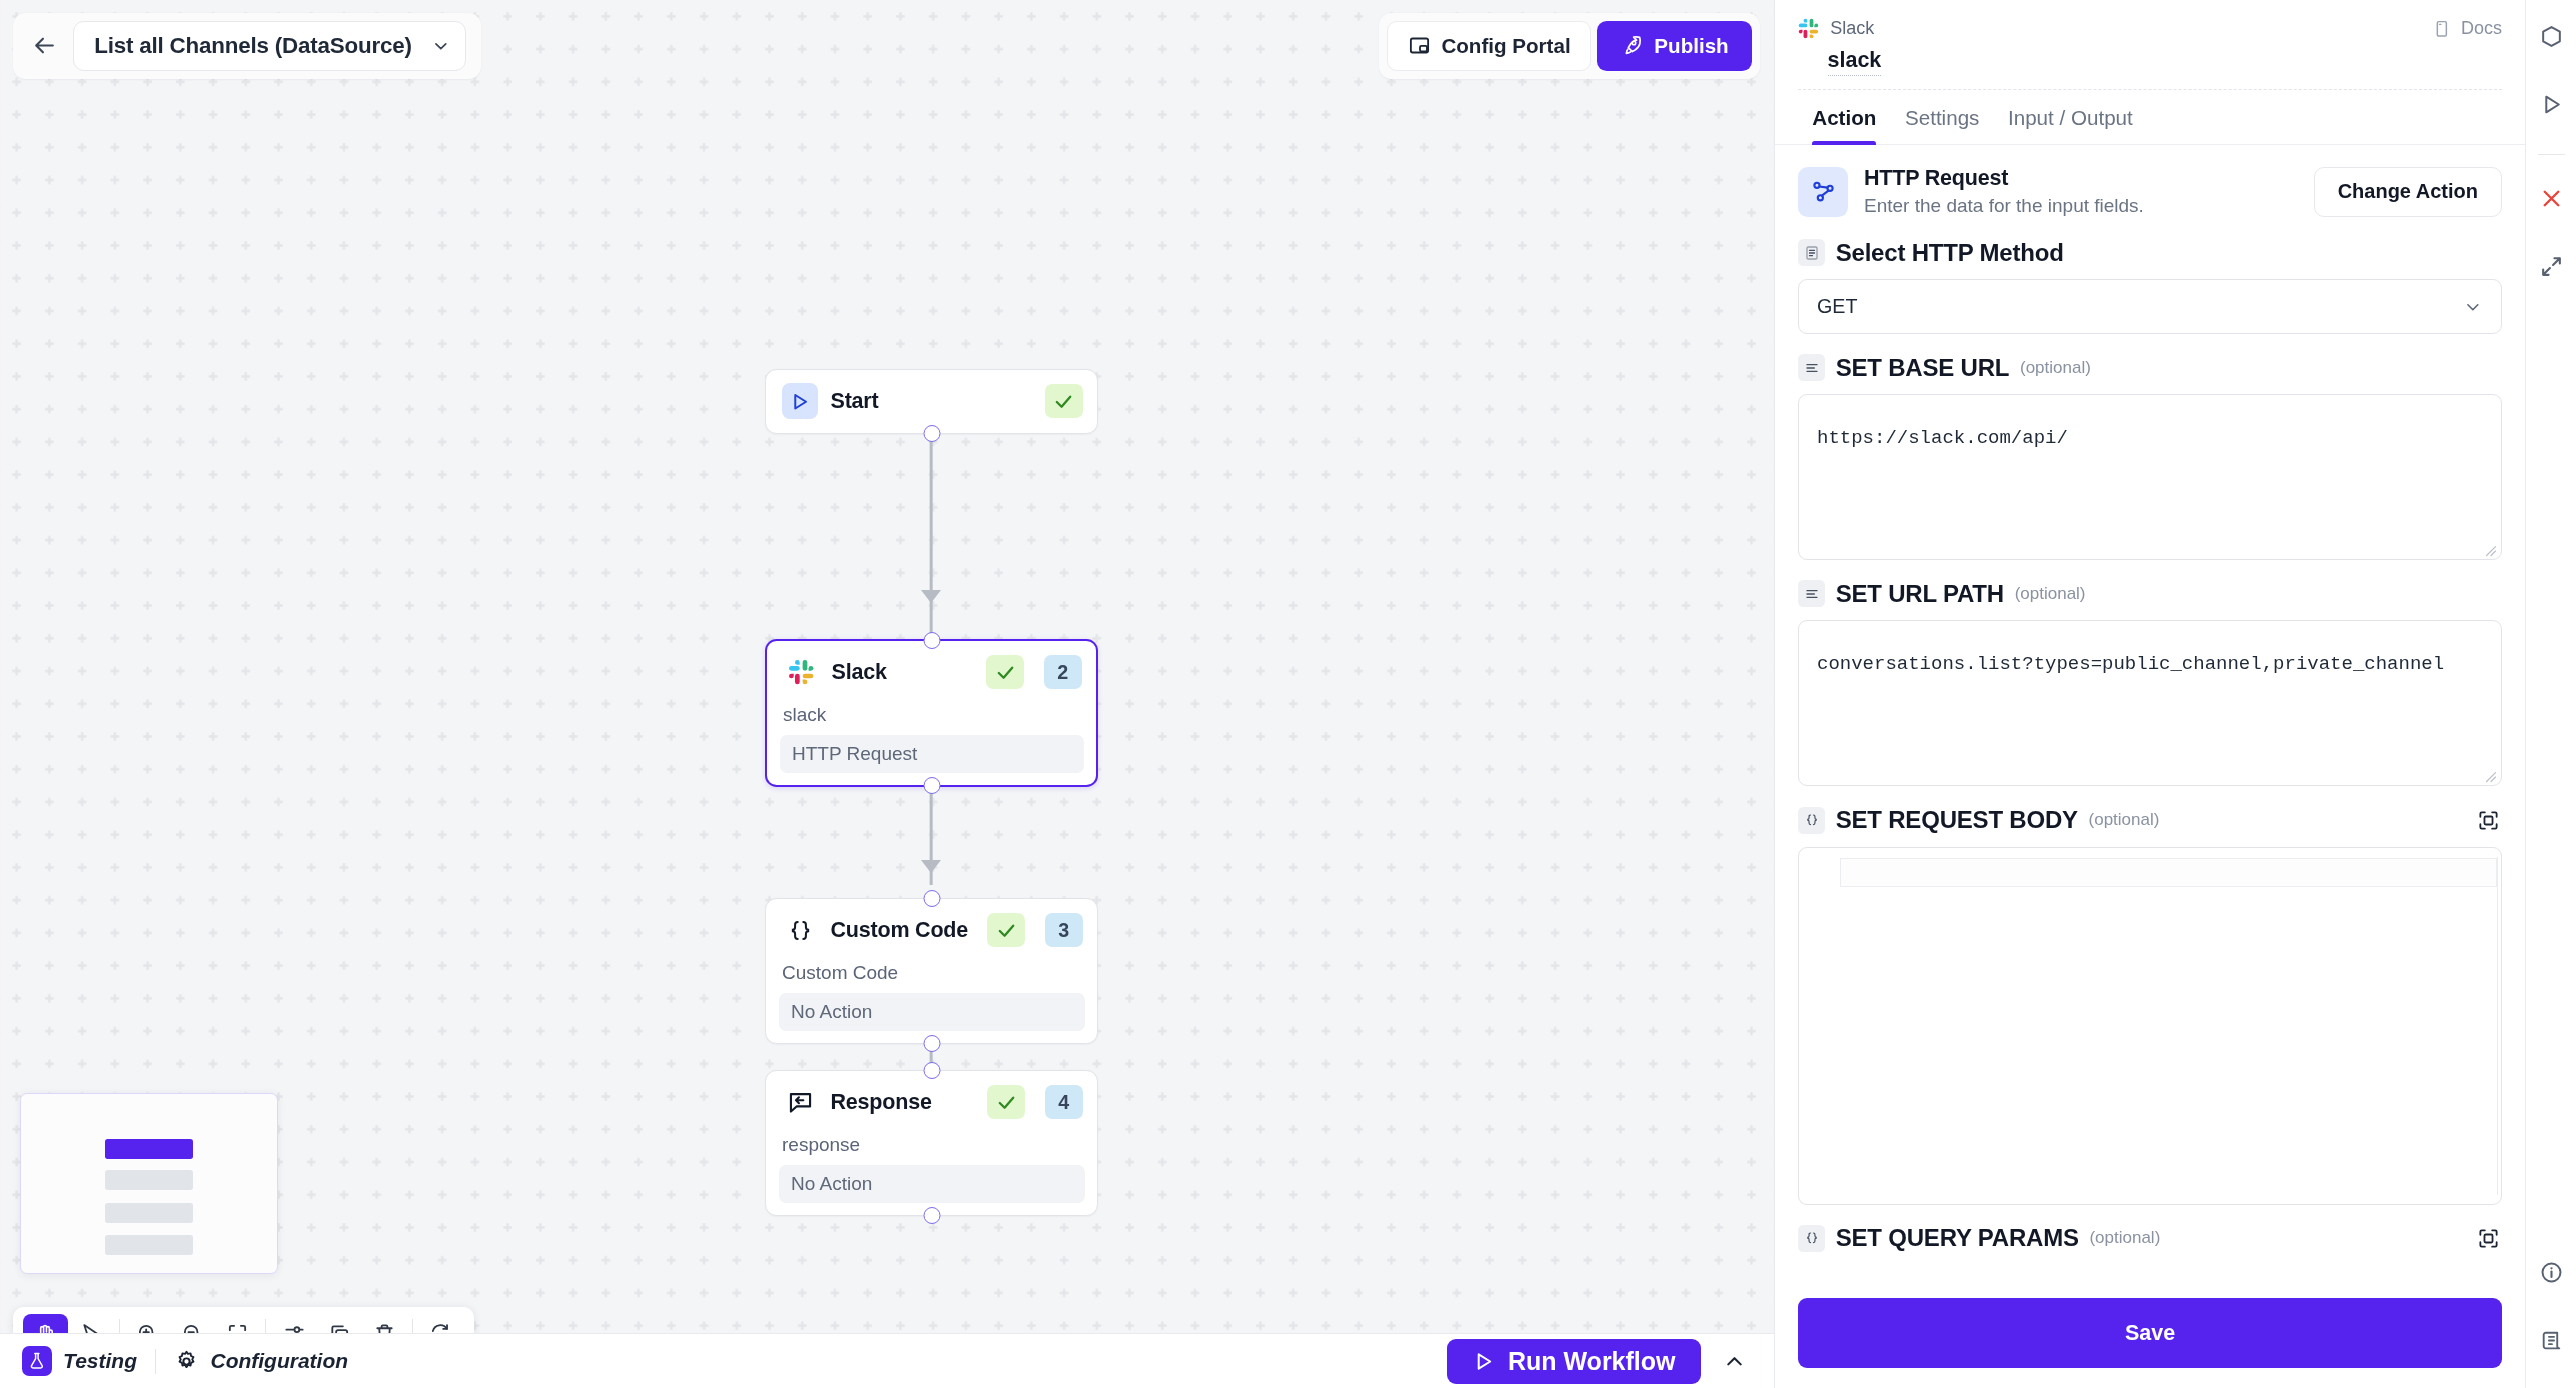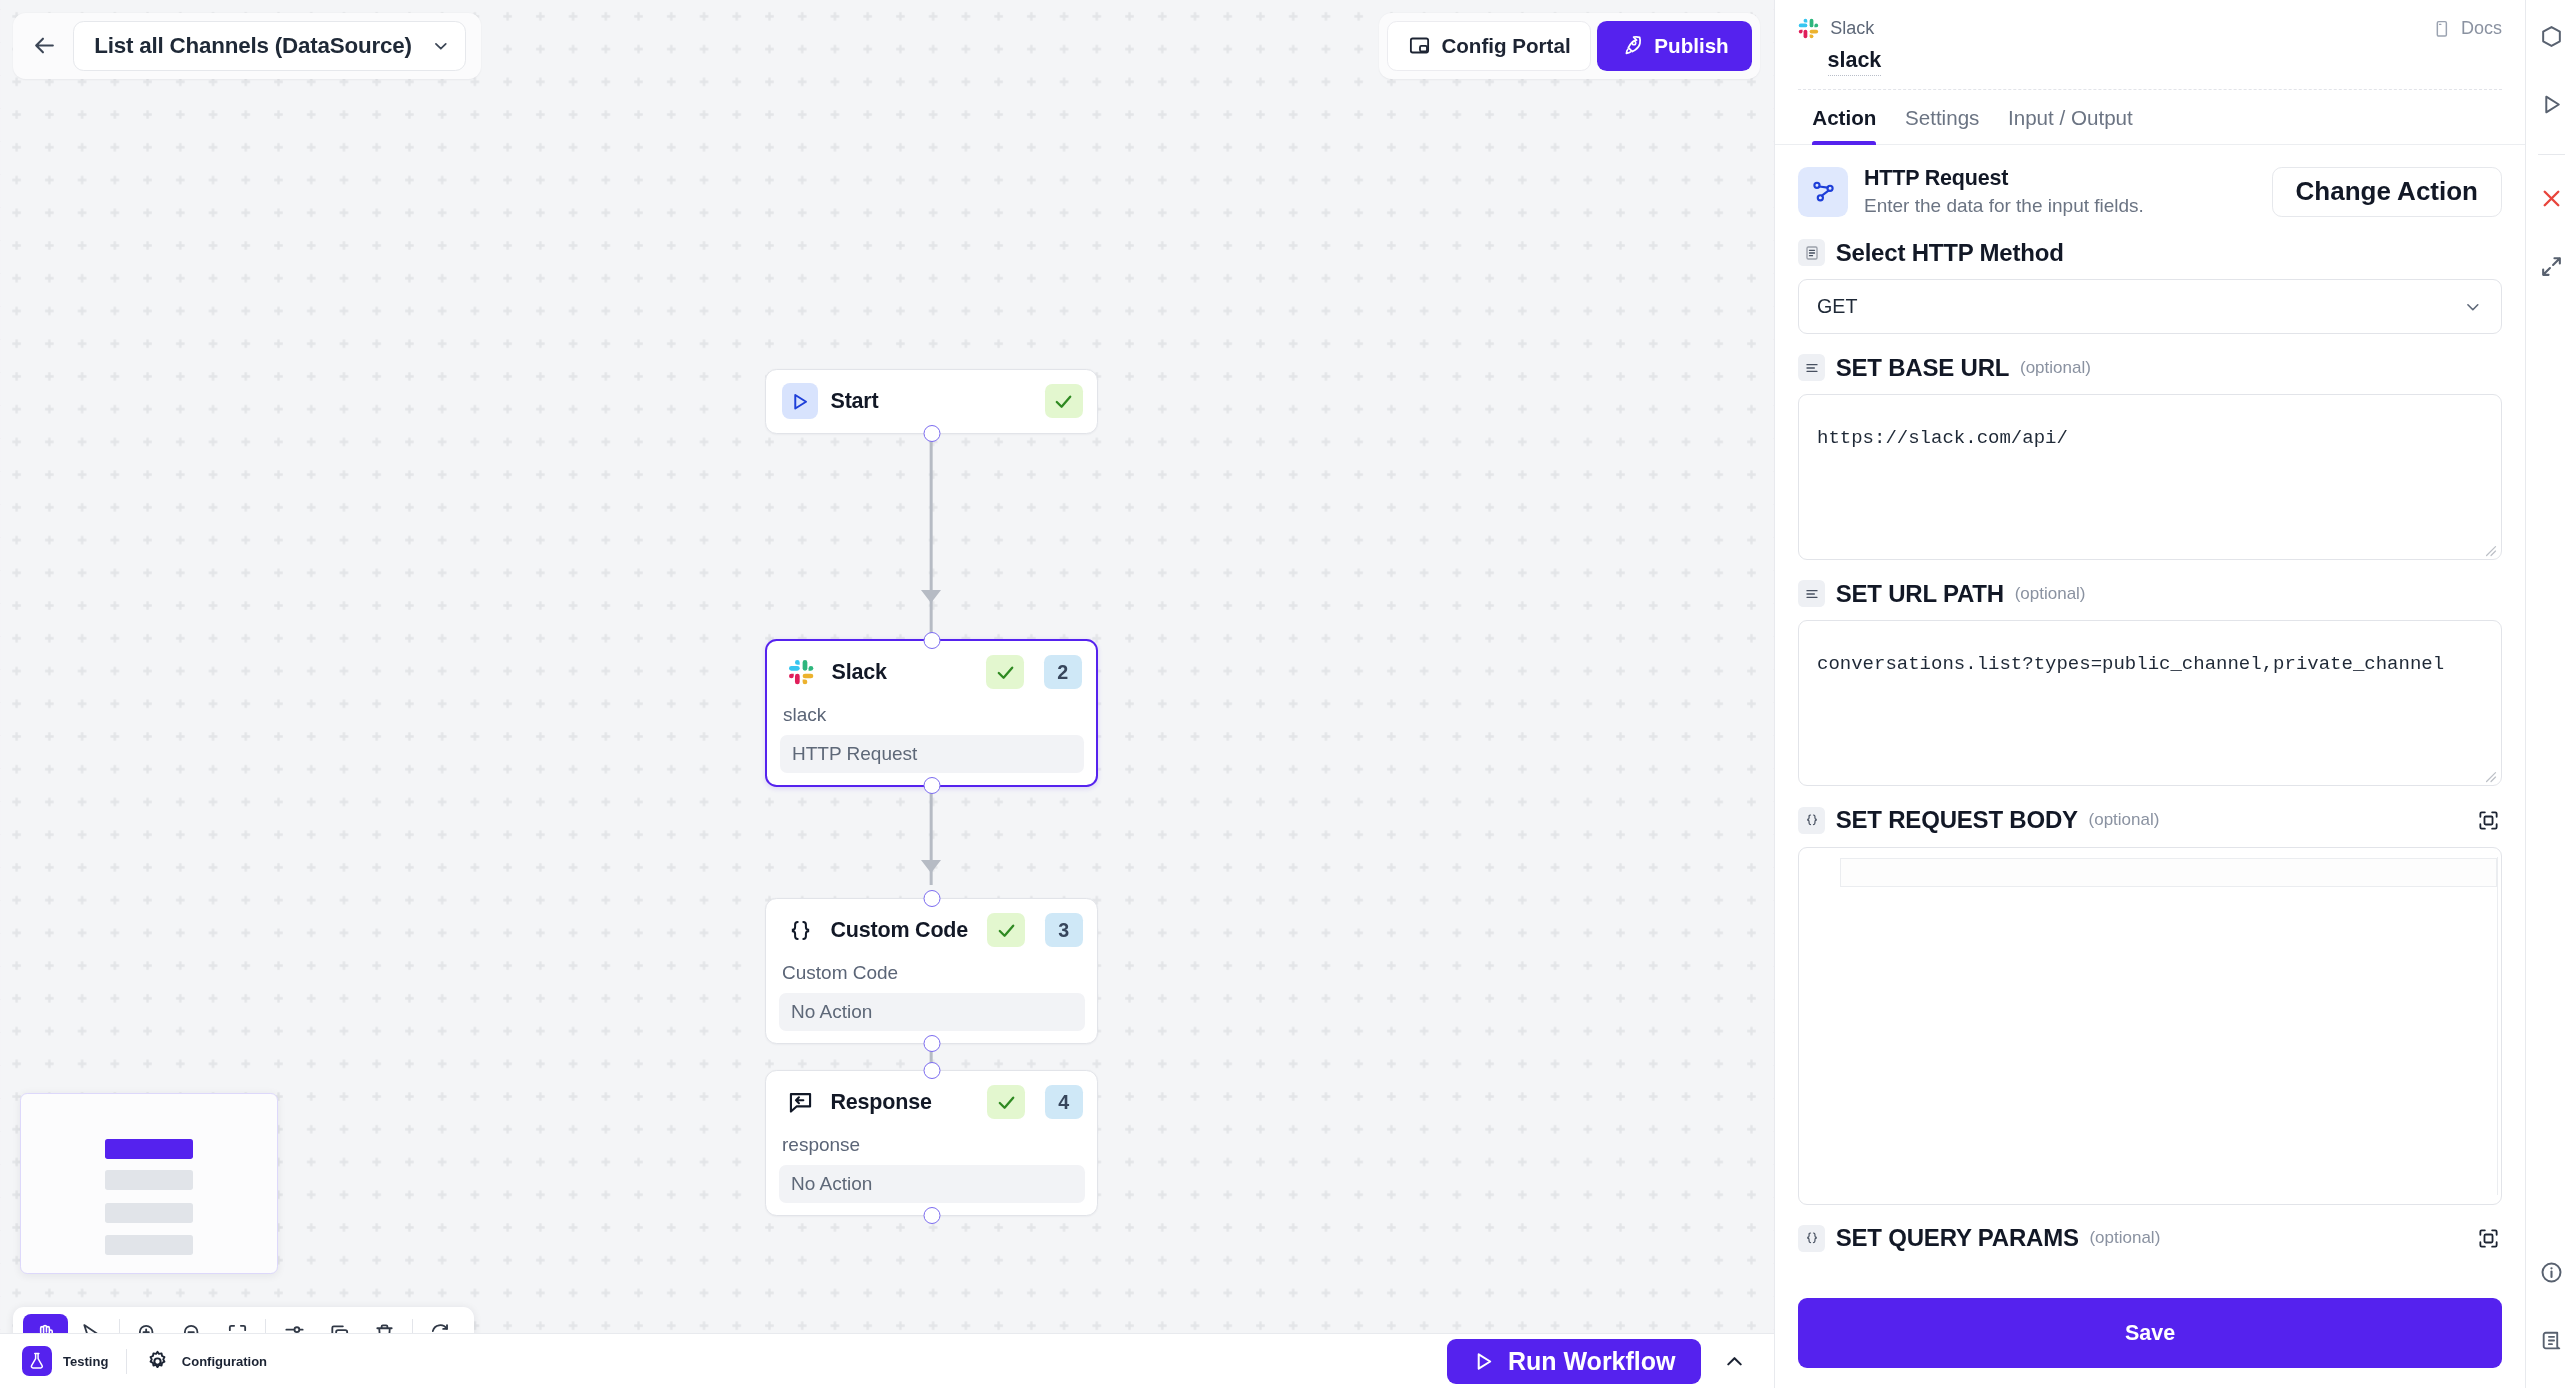--- a/index.html
+++ b/index.html
@@ -131,21 +131,21 @@
   .tb-sep { width:0.9px; height: 29px; background:#e3e5ea; margin: 0 5.4px; }
 
   
   .bottombar {
     position:absolute; left:0; bottom:0; width: 1774px; height: 55px;
     background:#fff; border-top: 0.9px solid #e8eaee;
     display:flex; align-items:center; padding: 0 21.5px; gap: 0;
   }
   .bb-item { display:flex; align-items:center; gap: 11.6px; cursor:pointer; }
   .bb-ico-purple { width: 30px; height: 30px; border-radius: 7.2px; background:#5522ee; display:flex; align-items:center; justify-content:center; }
-  .bb-label { font-size: 13px; font-weight: 700; color:#1b2333; }
+  .bb-label { font-size: 21px; font-weight: 700; color:#1b2333;font-style:italic; }
   .bb-sep { width:0.9px; height: 25px; background:#e3e5ea; margin: 0 18px; }
   .bb-right { margin-left:auto; display:flex; align-items:center; gap: 16px; }
   .run-btn {
     display:flex; align-items:center; gap: 12.5px; height: 45px; padding: 0 25px;
     border:none; border-radius: 9px; background:#5522ee; color:#fff;
     font-size: 25px; font-weight:700; cursor:pointer; white-space:nowrap;
   }
   .chev-up { width: 36px; height: 36px; display:flex; align-items:center; justify-content:center; cursor:pointer; }
 
   
@@ -171,21 +171,21 @@
   .tab.active { color:#121826; font-weight:700; }
   .tab.active::after { content:""; position:absolute; left: 14.3px; right: 14.3px; bottom:-0.9px; height: 3.6px; background:#5522ee; border-radius:2.7px 2.7px 0 0; }
 
   .action-card { display:flex; align-items:center; gap: 16px; padding: 21.5px 23px; }
   .act-ico { width: 50px; height: 50px; border-radius: 9.8px; background:#dfe8fd; display:flex; align-items:center; justify-content:center; flex:0 0 auto; }
   .act-txt { flex:1; }
   .act-name { font-size: 21.5px; font-weight:700; color:#121826; letter-spacing:-0.2px; }
   .act-desc { font-size: 19px; color:#6b7483; margin-top: 3.6px; }
   .act-btn {
     border: 0.9px solid #e6e8ec; background:#fff; border-radius: 9.8px;
-    height: 50px; padding: 0 23px; font-size: 26px; font-weight:700; color:#121826; cursor:pointer; white-space:nowrap;
+    height: 50px; padding: 0 23px; font-size: 20px; font-weight:700; color:#121826; cursor:pointer; white-space:nowrap;
   }
 
   .pnl-body { flex:1; overflow:hidden; padding: 0 23px; }
   .fld { margin-bottom: 19.7px; }
   .fld-label { display:flex; align-items:center; gap: 10.7px; margin-bottom: 12.5px; }
   .fld-ico { width: 27px; height: 27px; border-radius: 5.4px; background:#eef0f4; display:flex; align-items:center; justify-content:center; flex:0 0 auto; }
   .fld-name { font-size: 24px; font-weight:700; color:#121826; letter-spacing:-0.2px; }
   .fld-opt { font-size: 17px; color:#8a92a1; }
   .fld-expand { margin-left:auto; width:27px; height:27px; display:flex; align-items:center; justify-content:center; cursor:pointer; }
 

